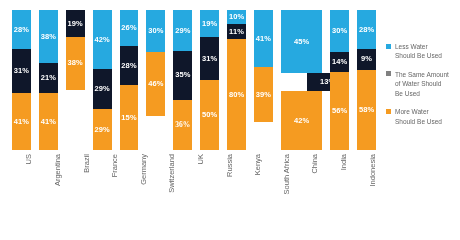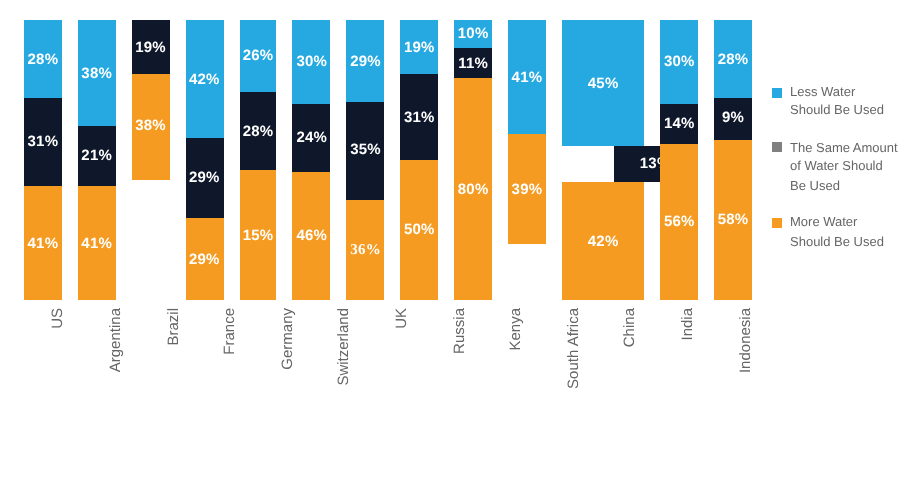--- a/index.html
+++ b/index.html
@@ -197,23 +197,20 @@
           <div class="seg more" style="height: 46.5347%;">
             <span class="seg-label">15%</span>
           </div>
         </div>
       </div>
       <div class="bar-group">
         <div class="bar-stack">
           <div class="seg less" style="height: 30%;">
             <span class="seg-label">30%</span>
           </div>
-          <div class="seg same" style="height: 24%;">
-            <span class="seg-label">24%</span>
-          </div>
           <div class="seg more" style="height: 46%;">
             <span class="seg-label">46%</span>
           </div>
         </div>
       </div>
       <div class="bar-group">
         <div class="bar-stack">
           <div class="seg less" style="height: 29%;">
             <span class="seg-label">29%</span>
           </div>

